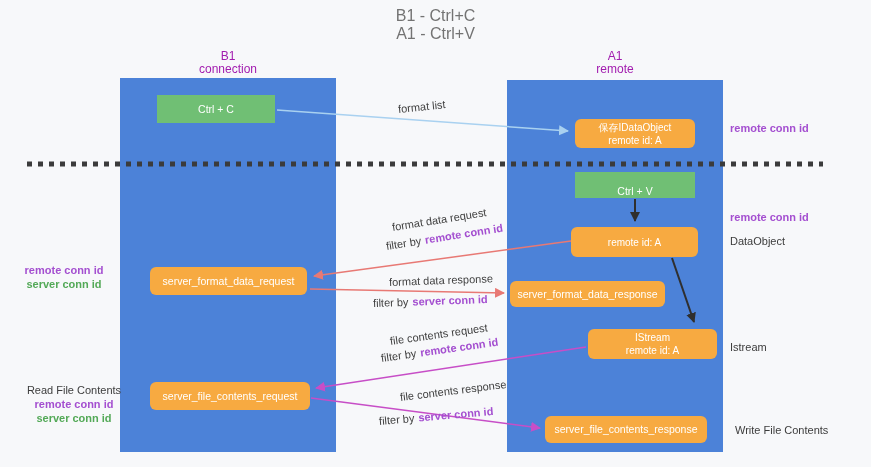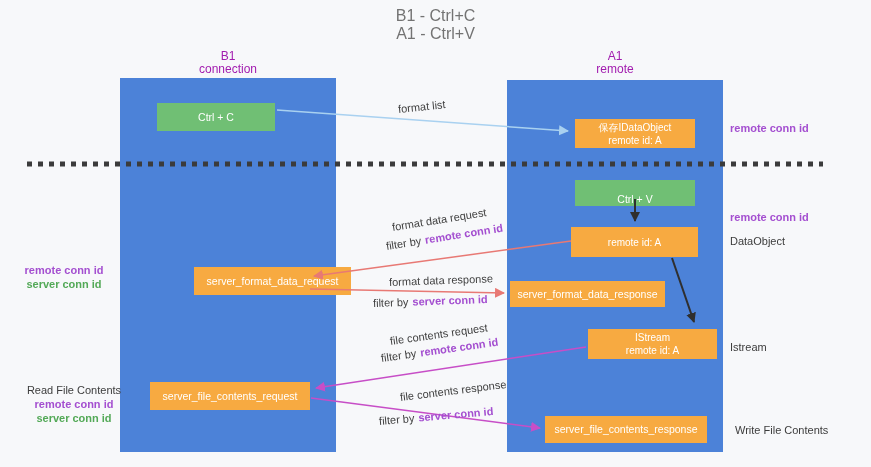--- a/index.html
+++ b/index.html
@@ -18,27 +18,27 @@
   .hdr-b1{left:120px;}
   .hdr-a1{left:507px;}
   .lifeline{position:absolute;width:216px;background:#4c82d8;z-index:1;}
   .ll-b1{left:120px;top:78px;height:374px;}
   .ll-a1{left:507px;top:80px;height:372px;}
   .node{
     position:absolute;color:#fff;text-align:center;z-index:4;
     display:flex;flex-direction:column;justify-content:center;
     font-size:10.5px;line-height:13px;white-space:nowrap;
   }
-  .green{background:#70bf74;margin-top:8px;}
-  .orange{background:#f7aa41;}
+  .green{background:#70bf74;}
+  .orange{background:#f7aa41;border-radius:6px;}
   .n-ctrl-c{left:157px;top:95px;width:118px;height:28px;}
   .n-save{left:575px;top:119px;width:120px;height:29px;font-size:10px;}
   .n-ctrl-v{left:575px;top:172px;width:120px;height:26px;justify-content:flex-end;}
   .n-getdata{left:571px;top:227px;width:127px;height:30px;font-size:10px;}
-  .n-fmt-req{left:150px;top:267px;width:157px;height:28px;font-size:10.5px;margin-left:44px;}
+  .n-fmt-req{left:150px;top:267px;width:157px;height:28px;font-size:10.5px;}
   .n-fmt-resp{left:510px;top:281px;width:155px;height:26px;font-size:10.5px;}
   .n-istream{left:588px;top:329px;width:129px;height:30px;font-size:10px;}
   .n-file-req{left:150px;top:382px;width:160px;height:28px;font-size:10.5px;}
   .n-file-resp{left:545px;top:416px;width:162px;height:27px;font-size:10.5px;}
   .arrows{position:absolute;left:0;top:0;z-index:5;pointer-events:none;}
   .flabel{
     position:absolute;z-index:6;font-size:11px;color:#3f3f3f;
     white-space:nowrap;transform-origin:left center;
   }
   .fkey{color:#a44fd0;font-weight:bold;margin-left:4px;}

